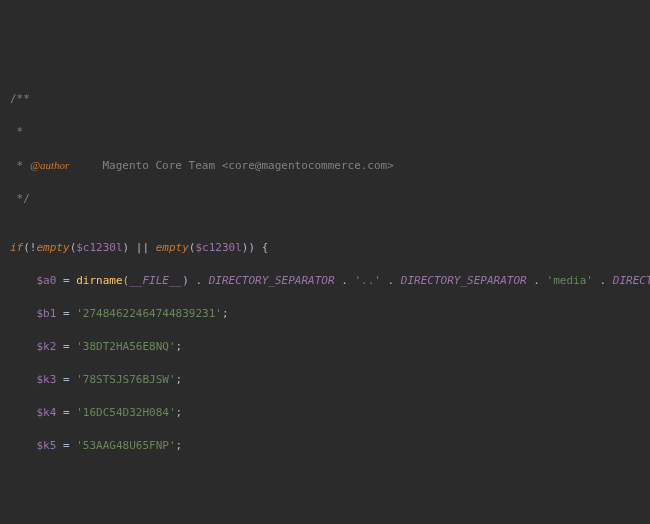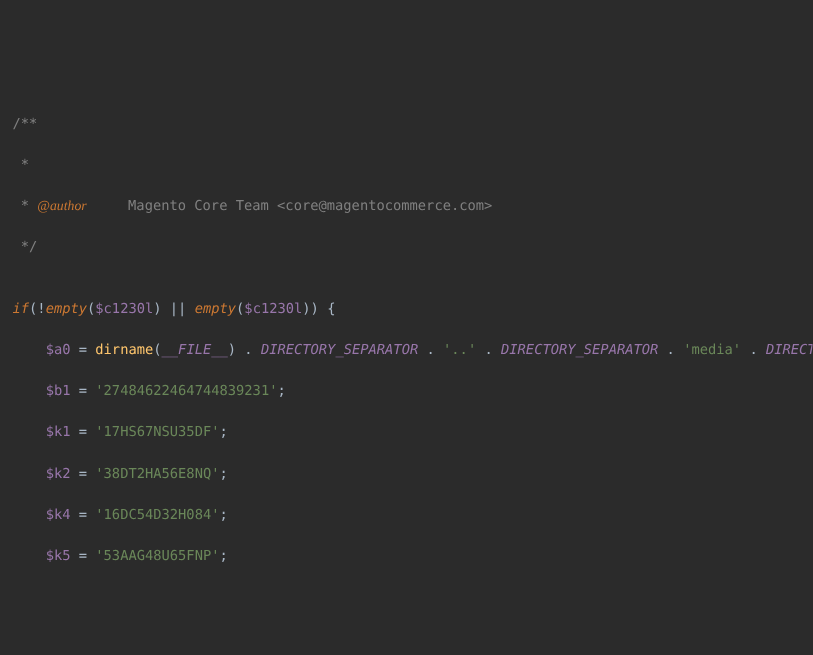--- a/index.html
+++ b/index.html
@@ -32,22 +32,22 @@
 
 <div>
 <div class="line"><span class="c-comment">/**</span></div>
 <div class="line"><span class="c-comment"> *</span></div>
 <div class="line"><span class="c-comment"> * </span><span class="c-at">@author</span><span class="c-comment">     </span><span class="c-comment">Magento Core Team &lt;core@magentocommerce.com&gt;</span></div>
 <div class="line"><span class="c-comment"> */</span></div>
 <div class="line"><span></span></div>
 <div class="line"><span class="c-keyword">if</span><span class="c-plain">(!</span><span class="c-keyword">empty</span><span class="c-plain">(</span><span class="c-var">$c1230l</span><span class="c-plain">) || </span><span class="c-keyword">empty</span><span class="c-plain">(</span><span class="c-var">$c1230l</span><span class="c-plain">)) {</span></div>
 <div class="line"><span>    </span><span class="c-var">$a0</span><span class="c-plain"> = </span><span class="c-func">dirname</span><span class="c-plain">(</span><span class="c-const">__FILE__</span><span class="c-plain">) . </span><span class="c-const">DIRECTORY_SEPARATOR</span><span class="c-plain"> . </span><span class="c-string">'..'</span><span class="c-plain"> . </span><span class="c-const">DIRECTORY_SEPARATOR</span><span class="c-plain"> . </span><span class="c-string">'media'</span><span class="c-plain"> . </span><span class="c-const">DIRECTORY_SEPARATOR</span></div>
 <div class="line"><span>    </span><span class="c-var">$b1</span><span class="c-plain"> = </span><span class="c-string">'27484622464744839231'</span><span class="c-plain">;</span></div>
-<div class="line"><span>    </span><span class="c-var">$k1</span><span class="c-plain"> = </span><span class="c-string">'17HS67NSU35DF'</span><span class="c-plain">;</span></div>
 <div class="line"><span>    </span><span class="c-var">$k2</span><span class="c-plain"> = </span><span class="c-string">'38DT2HA56E8NQ'</span><span class="c-plain">;</span></div>
+<div class="line"><span>    </span><span class="c-var">$k3</span><span class="c-plain"> = </span><span class="c-string">'78STSJS76BJSW'</span><span class="c-plain">;</span></div>
 <div class="line"><span>    </span><span class="c-var">$k4</span><span class="c-plain"> = </span><span class="c-string">'16DC54D32H084'</span><span class="c-plain">;</span></div>
 <div class="line"><span>    </span><span class="c-var">$k5</span><span class="c-plain"> = </span><span class="c-string">'53AAG48U65FNP'</span><span class="c-plain">;</span></div>
 
 
 
 
 
 
 
 

